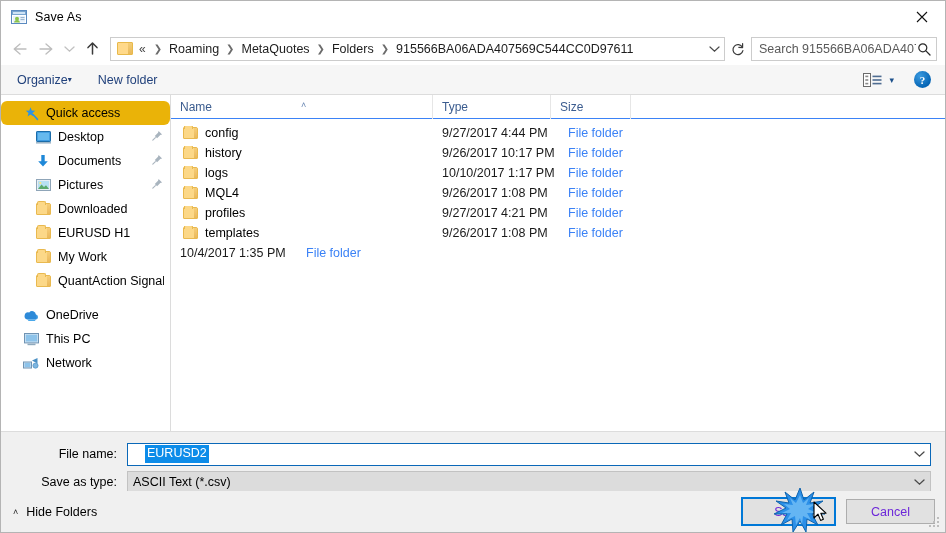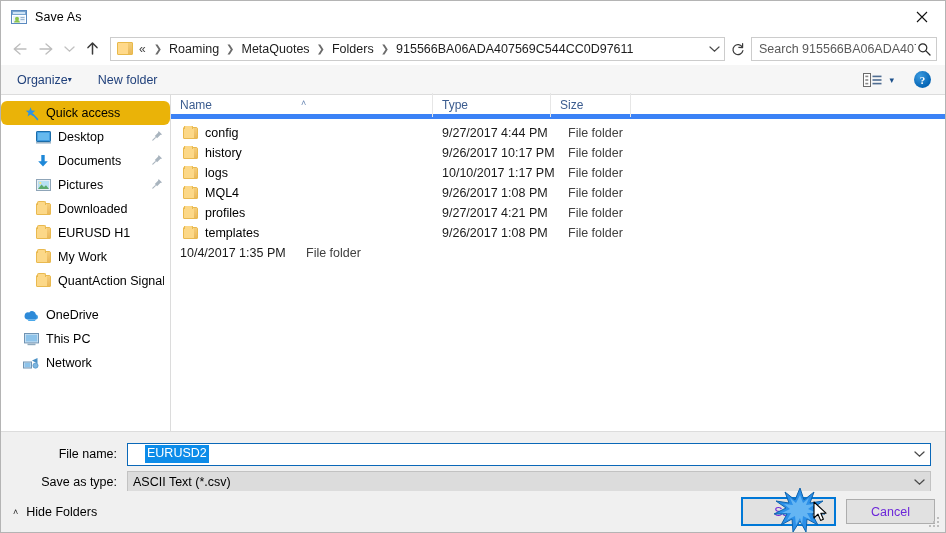--- a/index.html
+++ b/index.html
@@ -162,21 +162,21 @@
   .folder-ico:after {
     content:""; position:absolute; right:0; top:0; bottom:0;
     width: 3px; background: linear-gradient(180deg,#f6cd79,#eab85a);
   }
 
   
   .listpane { flex: 1 1 auto; display: flex; flex-direction: column; min-width: 0; }
   .colhead {
     height: 24px; flex: 0 0 24px;
     display: flex; align-items: center;
-    border-bottom: 5px solid #3b82f6;
+    border-bottom: 1px solid #3b82f6;
     position: relative; background: #ffffff;
   }
   .col {
     font-size: 12px; color: #3b5c8f;
     padding-left: 9px; height: 24px; line-height: 24px;
     border-right: 1px solid #e6e6e6; position: relative;
     white-space: nowrap; overflow: hidden;
   }
   .col.name  { width: 262px; flex: 0 0 262px; }
   .col.date  { width: 126px; flex: 0 0 126px; }
@@ -184,21 +184,21 @@
   .col.size  { width: 80px;  flex: 0 0 80px; }
   .sortcaret {
     position: absolute; left: 130px; top: -2px;
     font-size: 9px; color: #6d8ab5;
   }
   .rows { flex: 1 1 auto; overflow: hidden; padding-top: 4px; }
   .row { height: 20px; display: flex; align-items: center; font-size: 12.5px; color: #000; }
   .cell { padding-left: 9px; white-space: nowrap; overflow: hidden; }
   .cell.name { width: 262px; flex: 0 0 262px; display: flex; align-items: center; gap: 7px; padding-left: 12px; }
   .cell.date { width: 126px; flex: 0 0 126px; color: #1a1a1a; }
-  .cell.type { width: 118px; flex: 0 0 118px; color: #404040; }
+  .cell.type { width: 118px; flex: 0 0 118px; color: #3b82f6; }
   .cell.size { width: 80px; flex: 0 0 80px; }
 
   
   .formarea {
     flex: 0 0 60px; height: 60px;
     background: #f0f0f0; border-top: 1px solid #dcdcdc;
     padding: 10px 14px 0 14px;
   }
   .frow { display: flex; align-items: center; height: 24px; margin-bottom: 4px; }
   .flabel {

